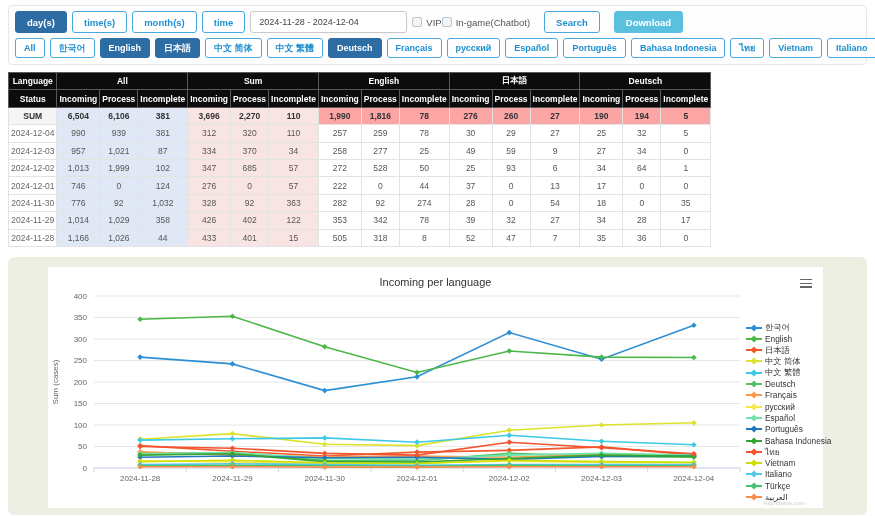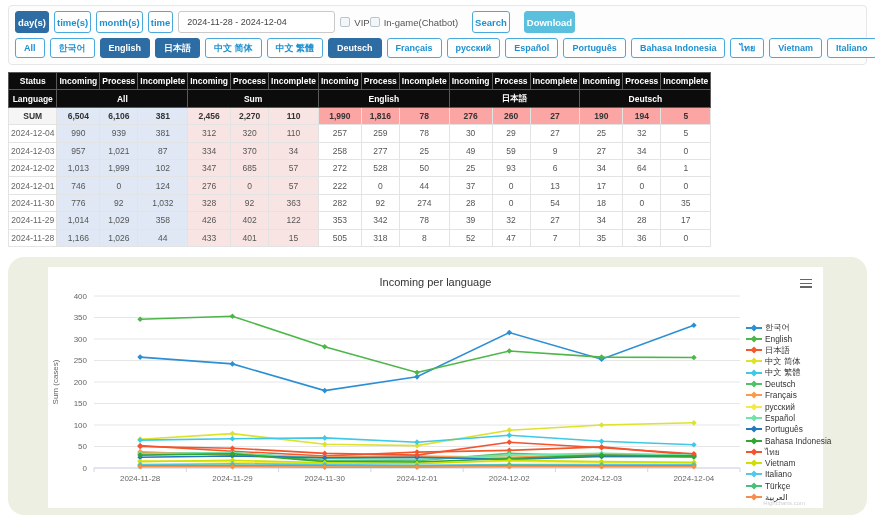--- a/index.html
+++ b/index.html
@@ -5,21 +5,21 @@
   * { box-sizing: border-box; margin: 0; padding: 0; }
   html,body { width: 875px; height: 516px; overflow: hidden; background:#fff;
     font-family: "Liberation Sans", "DejaVu Sans", sans-serif; }
 
   
   .toolbar-wrap { margin:5px 8px 0 8px; border:1px solid #e6e6e6; border-radius:4px;
     background:#fdfdfd; padding:5px 6px 6px 6px; }
   .toolbar-row { display:flex; align-items:center; gap:5px; flex-wrap:nowrap; }
   .toolbar-row + .toolbar-row { margin-top:5px; }
   .btn { display:inline-flex; align-items:center; justify-content:center;
-    height:22px; padding:0 2px; border-radius:3px; font-size:9.5px; font-weight:700;
+    height:22px; padding:0 11px; border-radius:3px; font-size:9.5px; font-weight:700;
     border:1px solid #49a9dd; color:#1e90cf; background:#fff; cursor:pointer; white-space:nowrap; }
   .btn.small { height:20px; font-size:9px; padding:0 8px; }
   .btn.active { background:#2e6da4; border-color:#2e6da4; color:#fff; }
   .btn.download { background:#5bc0de; border-color:#5bc0de; color:#fff; }
   .date-input { width:157px; height:22px; border:1px solid #c9c9c9; border-radius:3px;
     font-size:9px; color:#444; padding:0 8px; background:#fff; }
   .chk-group { display:flex; align-items:flex-start; gap:4px; }
   .chk { width:10px; height:10px; border:1px solid #b9c4cc; border-radius:2px; background:#f3f6f8; }
   .chk-label { font-size:9.5px; color:#555; }
   .spacer-sm { width:4px; }
@@ -32,21 +32,21 @@
   table.stats thead th { background:#0c0c0c; color:#fff; font-weight:700; border-color:#5a5a5a; }
   td.tint-all { background:#dfe8f4; }
   td.tint-sum { background:#f8e5e3; }
   tr.sum-row td { font-weight:700; color:#333; }
   tr.sum-row td.row-label { background:#f5f5f5; }
   tr.sum-row td.tint-none { background:#fca5a5; }
   td.row-label { color:#666; }
 
   
   .chart-card { position:relative; margin:10px 8px 0 8px; height:258px;
-    background:#edefe2; border-radius:16px; padding:10px 44px 7px 40px; }
+    background:#edefe2; border-radius:6px; padding:10px 44px 7px 40px; }
   .chart-inner { position:relative; background:#fff; height:100%; width:100%; }
   .chart-title { text-align:center; font-size:11px; color:#333; padding-top:9px; }
   .chart-flex { display:flex; flex-direction:row; }
   .hamburger { position:absolute; top:11px; right:10px; width:14px; height:11px;
     display:flex; flex-direction:column; justify-content:space-between; cursor:pointer; padding:1px; }
   .hamburger span { display:block; height:1.5px; background:#666; }
   .legend { width:76px; margin-top:34px; }
   .legend-item { display:flex; align-items:center; gap:3px; height:11.3px; cursor:pointer; }
   .legend-item svg { flex:0 0 auto; }
   .legend-label { font-size:8.3px; color:#333; white-space:nowrap; }
@@ -112,53 +112,53 @@
       <col style="width: 35.4px;">
       <col style="width: 35.4px;">
       <col style="width: 35.4px;">
       <col style="width: 35.4px;">
       <col style="width: 35.4px;">
       <col style="width: 35.4px;">
       <col style="width: 35.4px;">
     </colgroup>
   <thead id="table-head">
       <tr>
+        <th>Language</th>
+        <th colspan="3">All</th>
+        <th colspan="3">Sum</th>
+        <th colspan="3">English</th>
+        <th colspan="3">日本語</th>
+        <th colspan="3">Deutsch</th>
+      </tr>
+      <tr>
         <th>Status</th>
         <th>Incoming</th>
         <th>Process</th>
         <th>Incomplete</th>
         <th>Incoming</th>
         <th>Process</th>
         <th>Incomplete</th>
         <th>Incoming</th>
         <th>Process</th>
         <th>Incomplete</th>
         <th>Incoming</th>
         <th>Process</th>
         <th>Incomplete</th>
         <th>Incoming</th>
         <th>Process</th>
         <th>Incomplete</th>
       </tr>
-      <tr>
-        <th>Language</th>
-        <th colspan="3">All</th>
-        <th colspan="3">Sum</th>
-        <th colspan="3">English</th>
-        <th colspan="3">日本語</th>
-        <th colspan="3">Deutsch</th>
-      </tr>
     </thead>
   <tbody id="table-body">
       <tr class="sum-row">
         <td class="row-label">SUM</td>
         <td class="tint-all">6,504</td>
         <td class="tint-all">6,106</td>
         <td class="tint-all">381</td>
-        <td class="tint-sum">2,456</td>
+        <td class="tint-sum">3,696</td>
         <td class="tint-sum">2,270</td>
         <td class="tint-sum">110</td>
         <td class="tint-none">1,990</td>
         <td class="tint-none">1,816</td>
         <td class="tint-none">78</td>
         <td class="tint-none">276</td>
         <td class="tint-none">260</td>
         <td class="tint-none">27</td>
         <td class="tint-none">190</td>
         <td class="tint-none">194</td>

